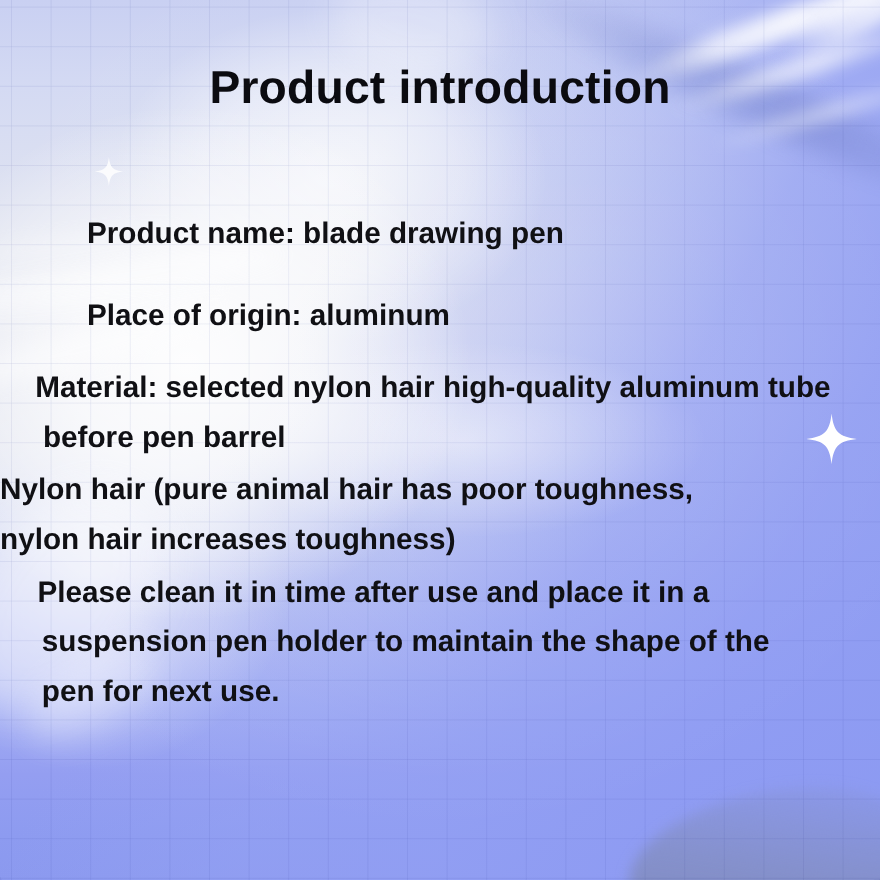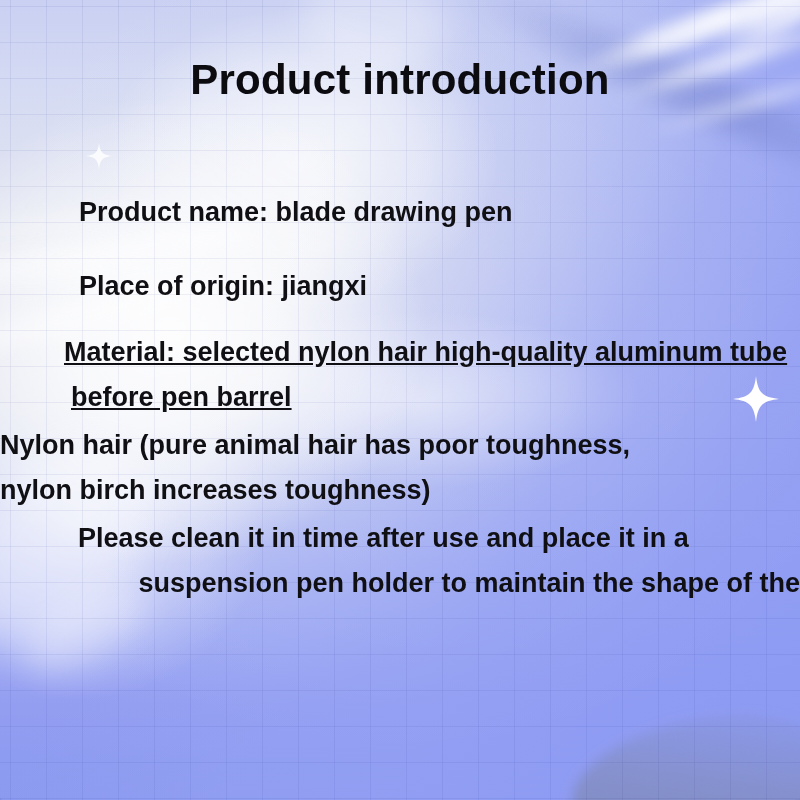--- a/index.html
+++ b/index.html
@@ -195,26 +195,26 @@
     color: #101014;
     font-size: 27px;
     font-weight: bold;
     line-height: 45px;
     white-space: nowrap;
   }
   .para .ln { display: block; }
   
   .p-name    { padding-left: 79px; margin-bottom: 29px; }
   .p-origin  { padding-left: 79px; margin-bottom: 21px; }
-  .p-material{ padding-left: 64px; margin-bottom: 3px; text-decoration: underline;  }
+  .p-material{ padding-left: 32px; margin-bottom: 3px;  }
   .p-material .ln:nth-child(2) { padding-left: 7px; }
   .p-nylon   { margin-bottom: 3px;  }
   .p-note    { padding-left: 73px; margin-bottom: 6px;  }
-  .p-clean   { padding-left: 78px; }
-  .p-clean .ln:nth-child(2) { padding-left: 4px; text-align: right; }
+  .p-clean   { padding-left: 34px; }
+  .p-clean .ln:nth-child(2) { padding-left: 4px; }
   .p-clean .ln:nth-child(3) { padding-left: 4px; }
 </style>
 </head>
 <body>
 
 <div id="poster">
 
   <div class="bg-layer bg-base"></div>
   <div class="bg-layer bg-diag-blue"></div>
   <div class="bg-layer bg-cloud-left"></div>
@@ -254,34 +254,35 @@
 
     <div class="page-title">Product introduction</div>
 
     <div class="body-block">
 
       <div class="para p-name">
         <span class="ln">Product name: blade drawing pen</span>
       </div>
 
       <div class="para p-origin">
-        <span class="ln">Place of origin: jiangxi</span>
+        <span class="ln">Place of origin: aluminum</span>
       </div>
 
       <div class="para p-material">
         <span class="ln">Material: selected nylon hair high-quality aluminum tube</span>
         <span class="ln">before pen barrel</span>
       </div>
 
       <div class="para p-nylon">
         <span class="ln">Nylon hair (pure animal hair has poor toughness,</span>
-        <span class="ln">nylon birch increases toughness)</span>
+        <span class="ln">nylon hair increases toughness)</span>
       </div>
 
 
       <div class="para p-clean">
         <span class="ln">Please clean it in time after use and place it in a</span>
         <span class="ln">suspension pen holder to maintain the shape of the</span>
+        <span class="ln">pen for next use.</span>
       </div>
 
     </div>
   </div>
 </div>
 
 </body></html>

